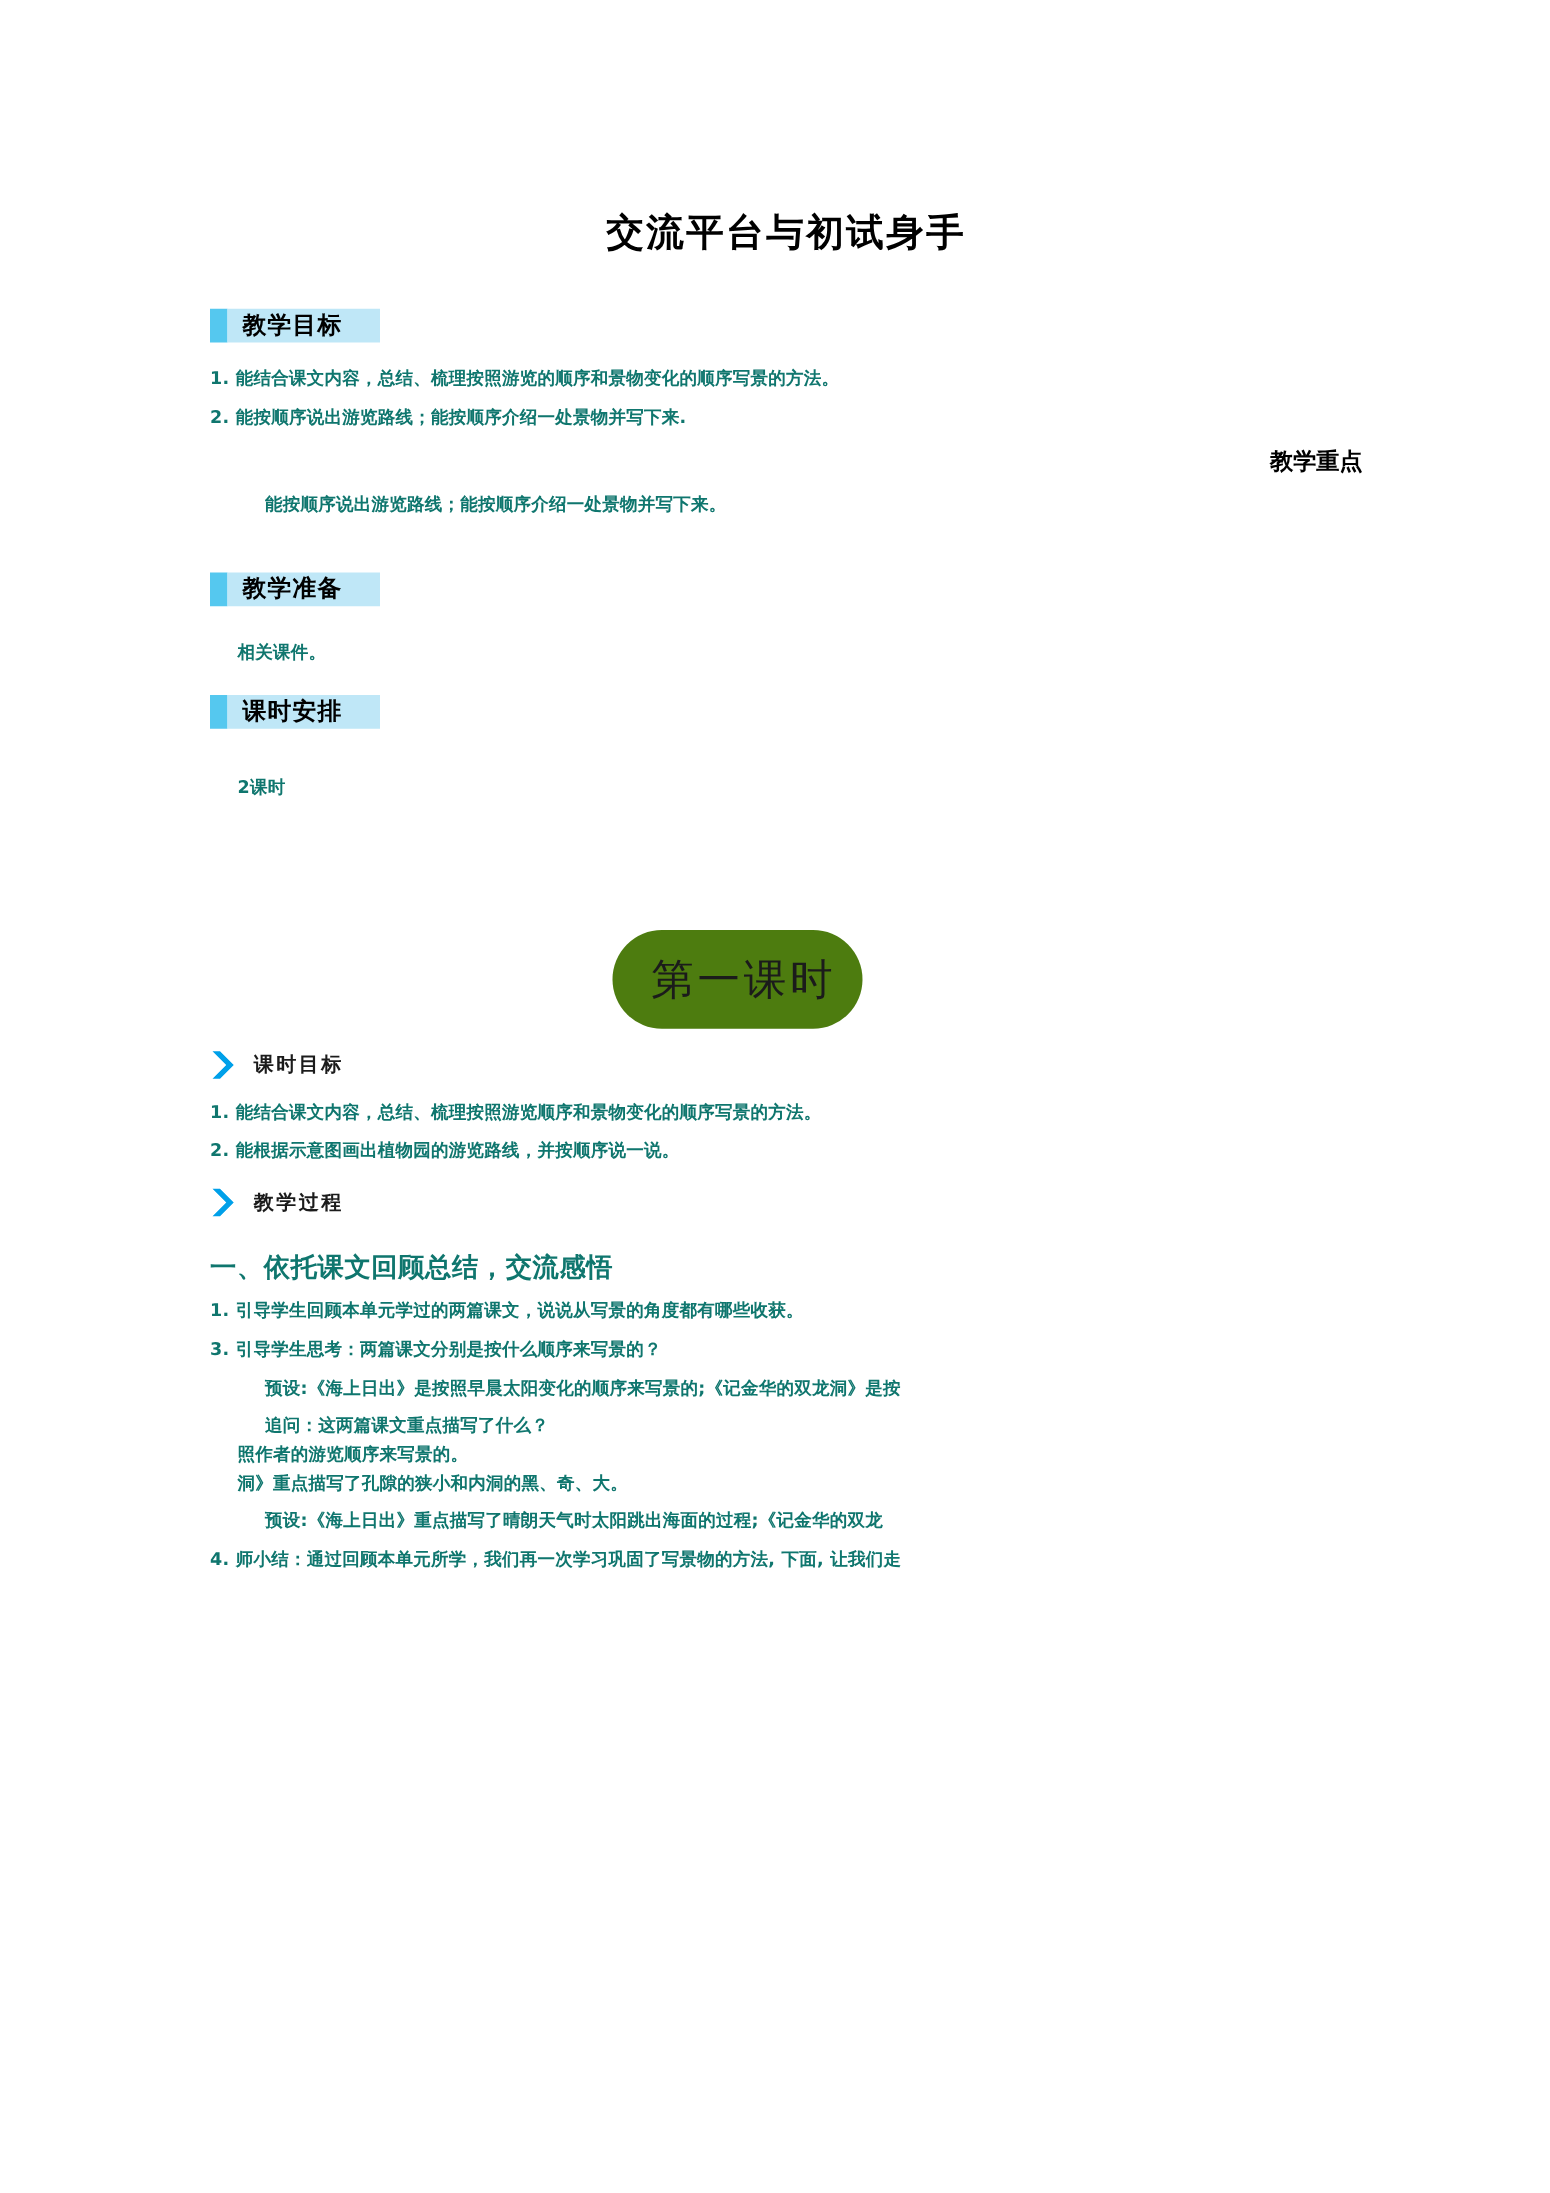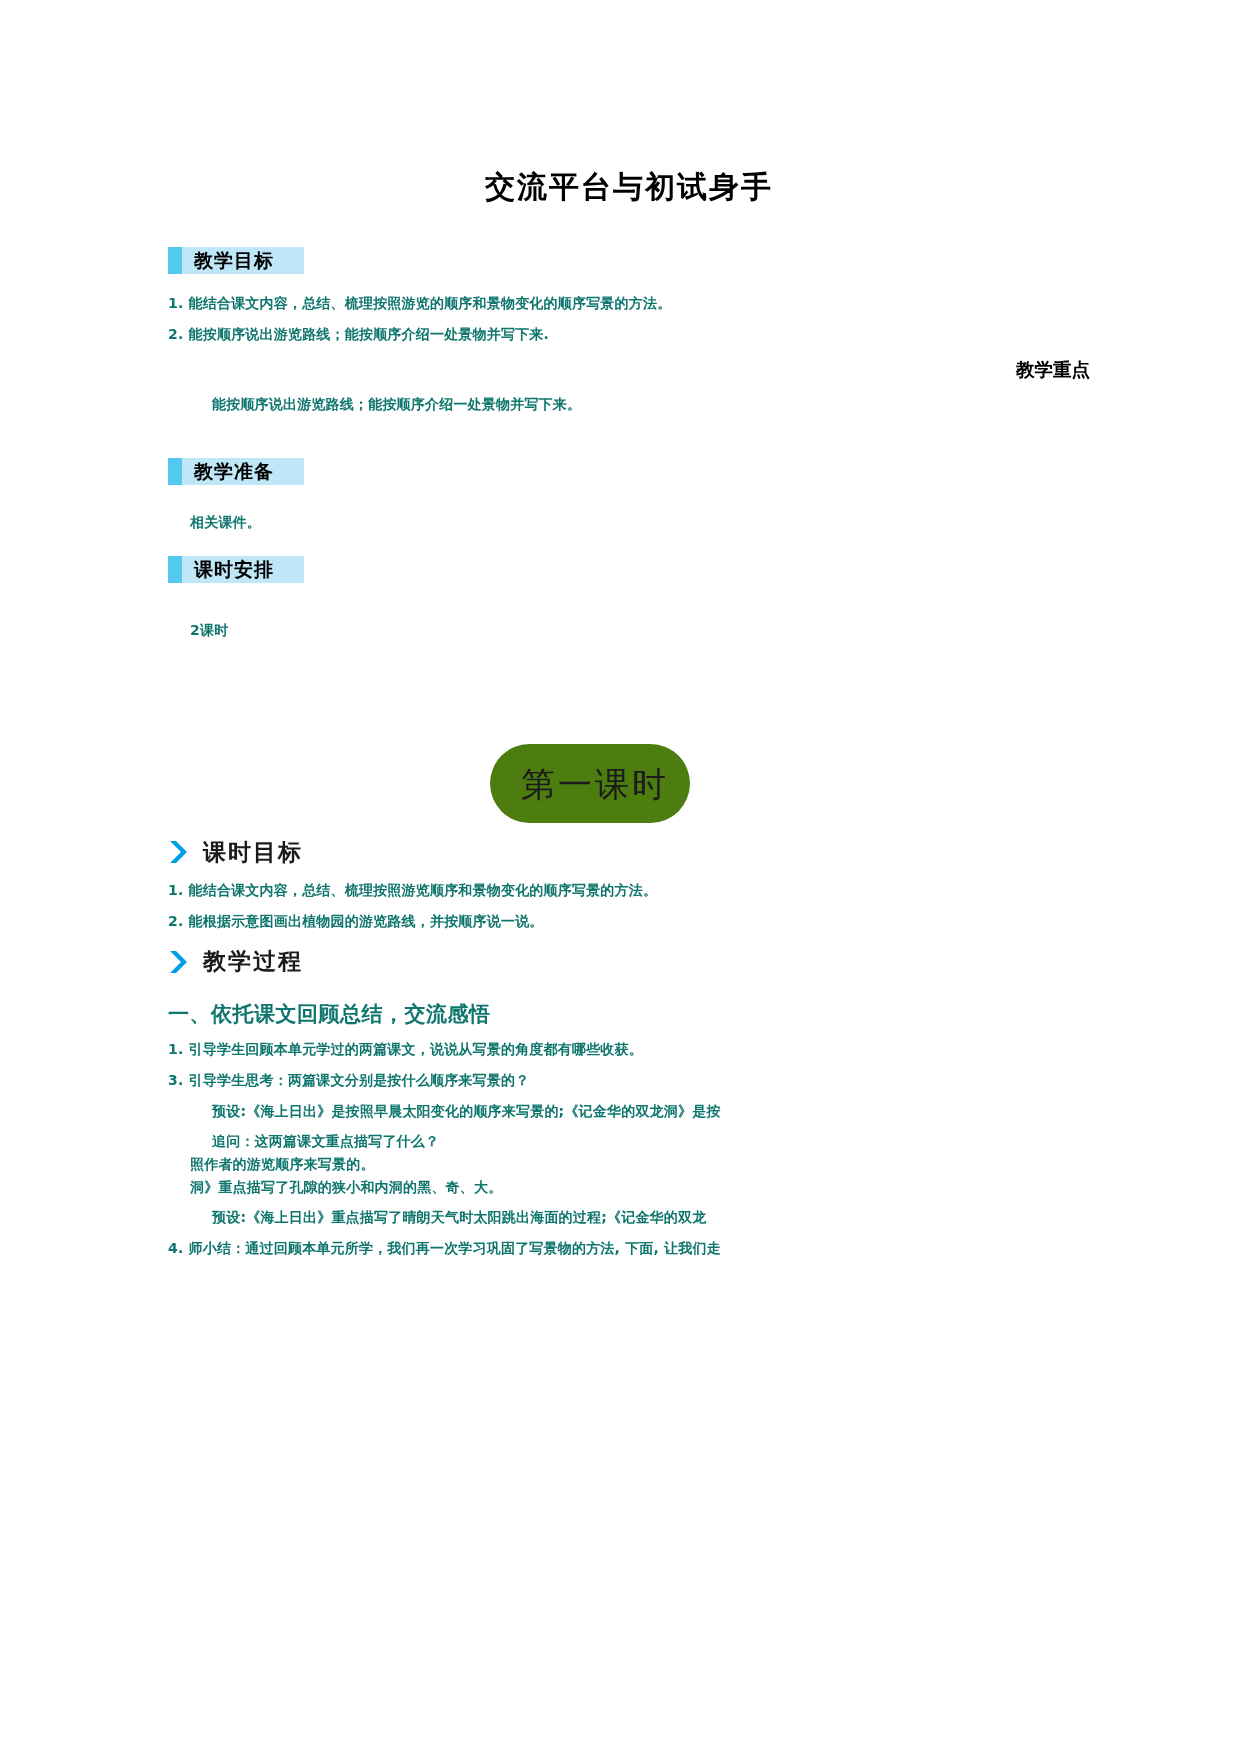--- a/index.html
+++ b/index.html
@@ -135,21 +135,21 @@
     margin-top: 26px;
     gap: 11px;
   }
   .arrow-header .chev {
     flex: 0 0 auto;
     width: 24px;
     height: 26px;
     display: block;
   }
   .arrow-header .arrow-label {
-    font-size: 23px;
+    font-size: 16px;
     font-weight: bold;
     color: #1b1b1b;
     letter-spacing: 2px;
     line-height: 1;
   }
 
   
   .blue-heading {
     font-size: 21px;
     font-weight: bold;

